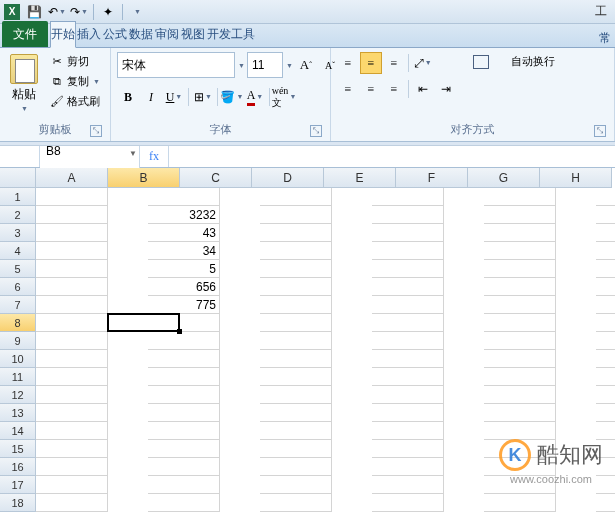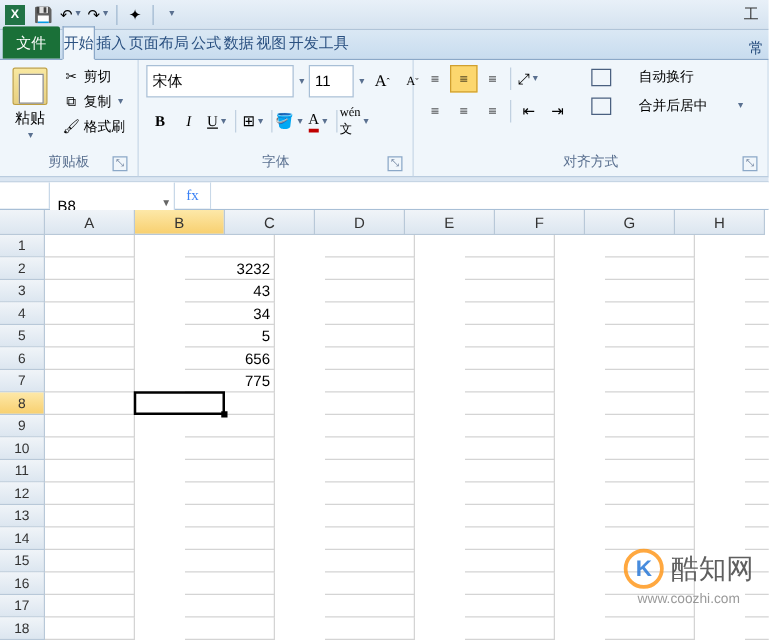--- a/index.html
+++ b/index.html
@@ -42,21 +42,21 @@
     .tb-sep { width: 1px; height: 18px; background: #c0d0e0; margin: 0 2px; }
     .dd-arrow { font-size: 7px; color: #5a7090; margin-left: 1px; }
     .align-btn { display: flex; align-items: center; justify-content: center; cursor: pointer; }
     .align-btn.active { background: #fcd76e; border: 1px solid #d0a030; }
     
     .wrap-btn { display: flex; align-items: center; gap: 22px; padding: 2px 4px; cursor: pointer; font-size: 11px; }
     .wrap-icon { width: 16px; height: 14px; border: 1px solid #4a6080; position: relative; }
     
     
     .formula-area { height: 22px; border-bottom: 1px solid #a8bfd6; display: flex; align-items: stretch; background: #fff; }
-    .name-box { width: 100px; border-right: 1px solid #c8d8e8; display: flex; align-items: flex-start; padding: 12px 6px; font-size: 12px; background: #fff; position: relative; }
+    .name-box { width: 100px; border-right: 1px solid #c8d8e8; display: flex; align-items: flex-end; padding: 12px 6px; font-size: 12px; background: #fff; position: relative; }
     .name-box-dd { position: absolute; right: 2px; font-size: 8px; color: #666; cursor: pointer; }
     .fx-area { display: flex; align-items: center; border-right: 1px solid #c8d8e8; padding: 0 4px; }
     .fx-btn { width: 20px; display: flex; align-items: center; justify-content: center; font-family: serif; cursor: pointer; color: #3b82f6; }
     .formula-input { flex: 1; border: none; outline: none; padding: 0 6px; font-size: 12px; }
     
     
     .grid-area { position: relative; background: #fff; }
     .col-headers { display: flex; height: 20px; }
     .corner { width: 36px; background: linear-gradient(#f0f4f8, #dce6f0); border-right: 1px solid #b8c8d8; border-bottom: 1px solid #b8c8d8; }
     .col-h { width: 72px; background: linear-gradient(#f0f4f8, #dce6f0); border-right: 1px solid #b8c8d8; border-bottom: 1px solid #b8c8d8; text-align: center; font-size: 12px; line-height: 20px; color: #333; font-family: Arial; cursor: pointer; }
@@ -102,23 +102,23 @@
   <div class="qat-btn">
       <span class="dd-arrow">▼</span>
     </div>
   <div class="title-right">工</div>
 </div>
 
 <div class="tabs">
   <div class="tab file">文件</div>
   <div class="tab active">开始</div>
   <div class="tab">插入</div>
-  <div class="tab">页面布局</div>
   <div class="tab">公式</div>
   <div class="tab">数据</div>
+  <div class="tab">审阅</div>
   <div class="tab">视图</div>
   <div class="tab">开发工具</div>
   <div class="title-right" style="color:#2a5080;">常</div>
 </div>
 
 <div class="ribbon">
 
   <div class="group">
     <div class="group-body">
       <div class="big-btn">
@@ -231,25 +231,20 @@
             </div>
           <div class="tb-btn">
               <span>⇥</span>
             </div>
         </div>
       </div>
       <div style="display:flex; flex-direction:column; gap:4px; margin-left:8px;">
         <div class="wrap-btn">
           <div class="wrap-icon"></div>
           <span>自动换行</span>
-        </div>
-        <div class="wrap-btn">
-          <div class="wrap-icon"></div>
-          <span>合并后居中</span>
-          <span class="dd-arrow">▼</span>
         </div>
       </div>
     </div>
     <div class="group-label"><span>对齐方式</span><span class="group-dlg">⤡</span></div>
   </div>
 </div>
 
 <div style="height:4px; background:#dbe6f2; border-bottom:1px solid #c0d0e0;"></div>
 <div class="formula-area">
   <div style="width:40px; border-right:1px solid #c8d8e8;"></div>

